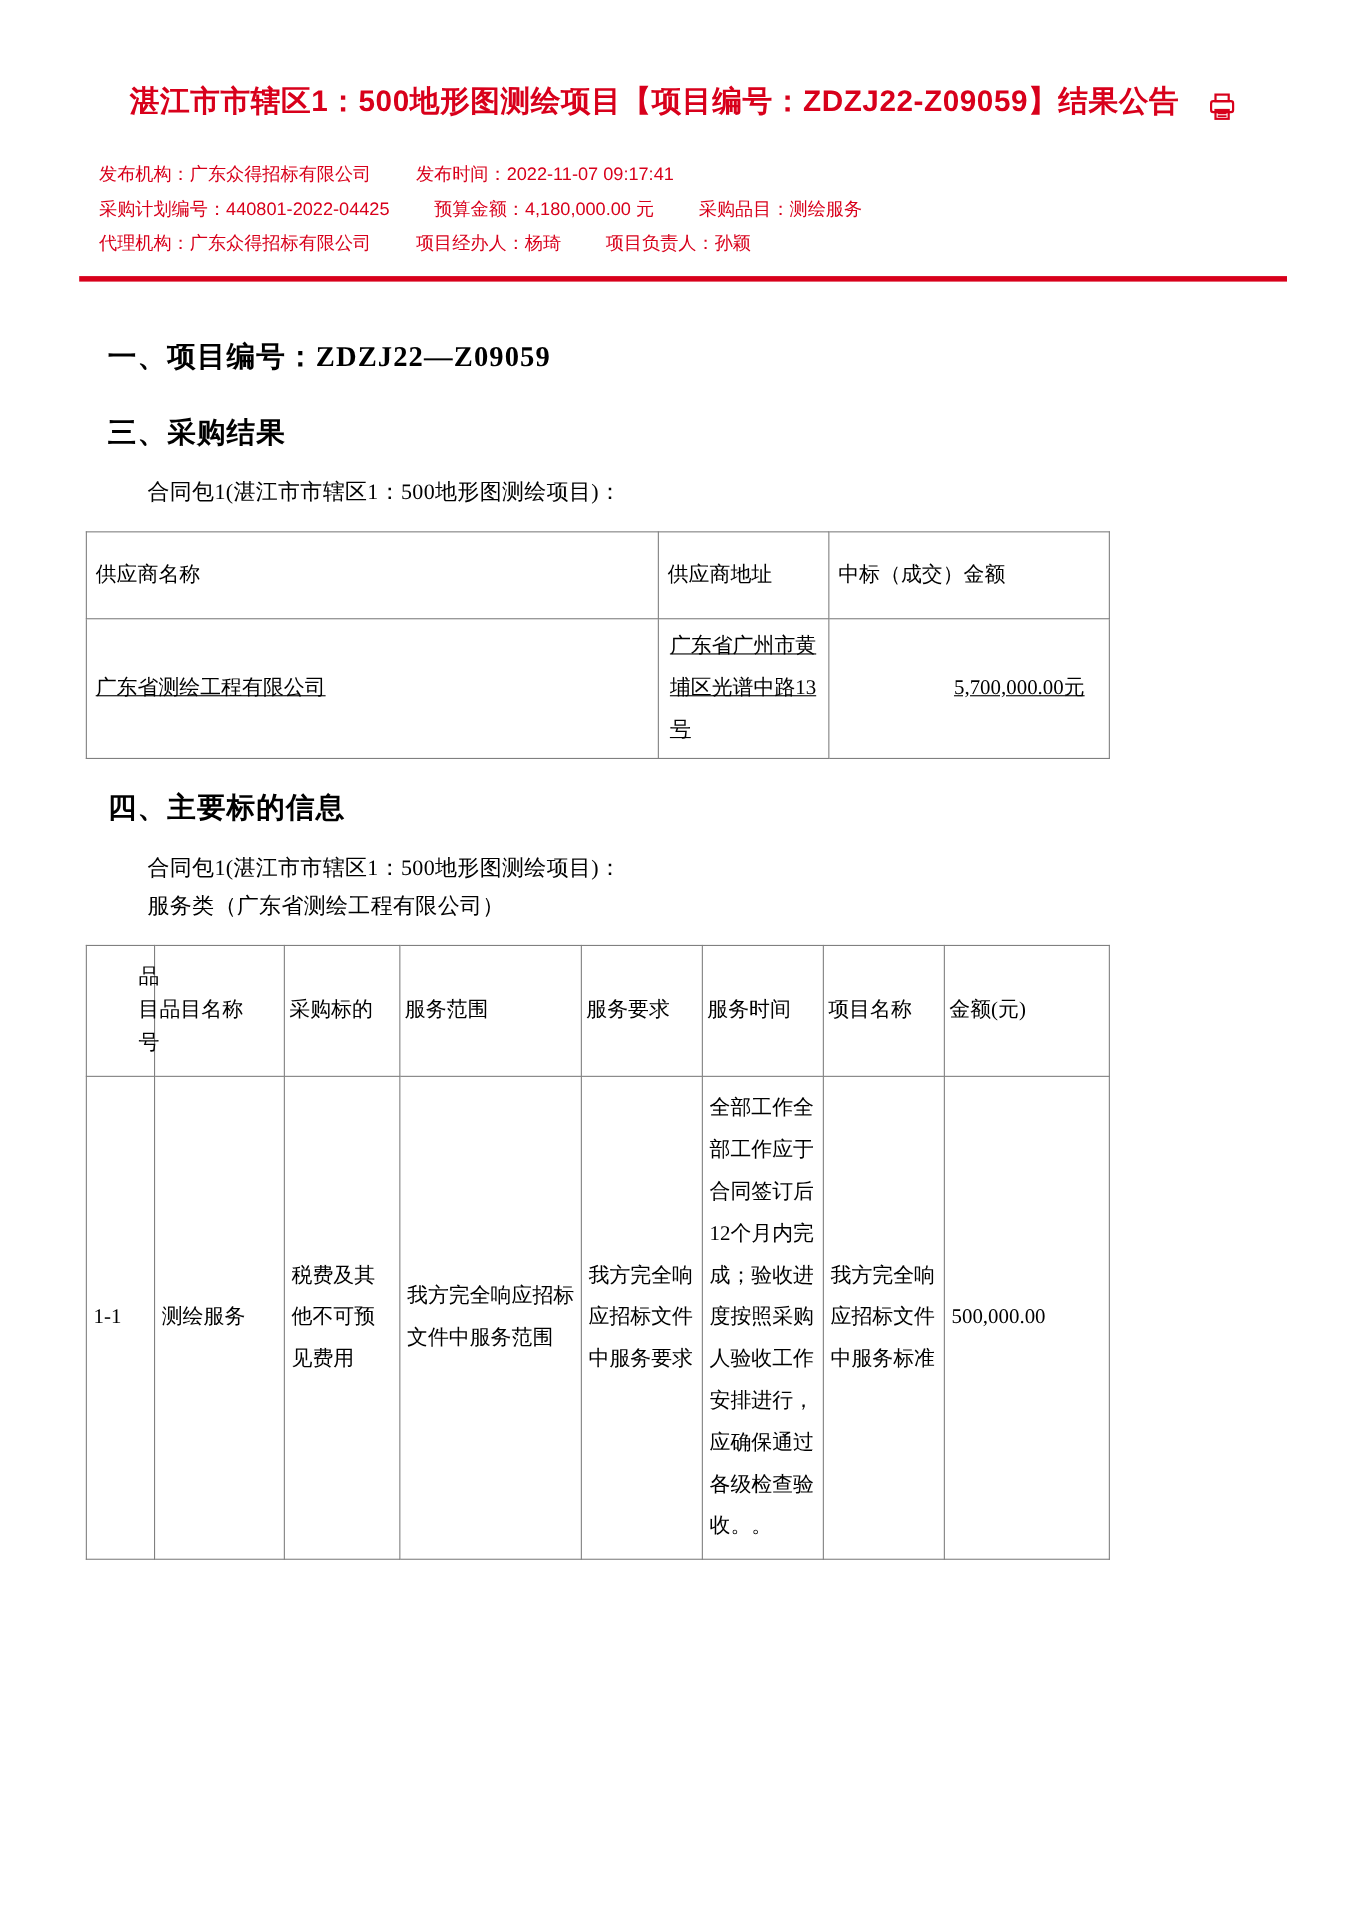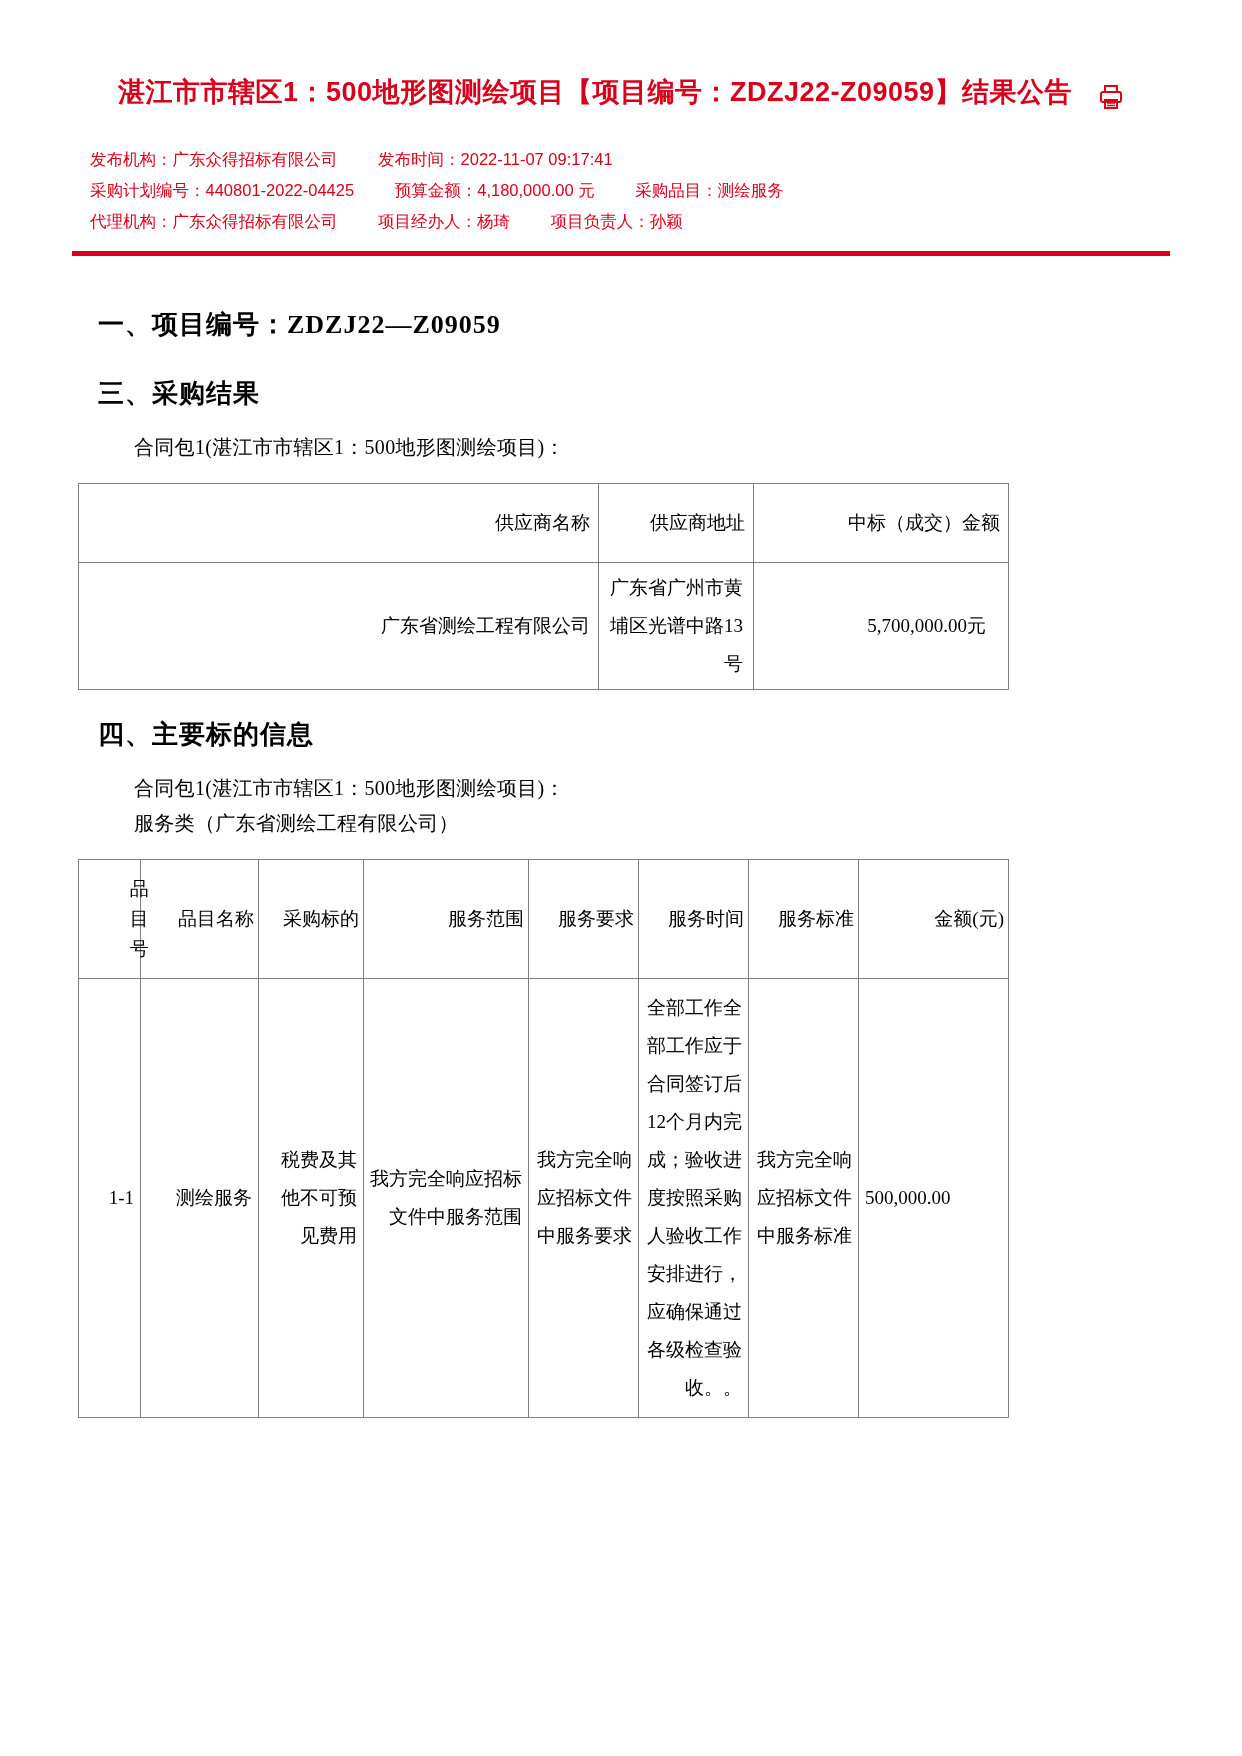--- a/index.html
+++ b/index.html
@@ -90,27 +90,27 @@
     margin: 16px 0 10px 6px;
     table-layout: fixed;
   }
   table.doc-table th,
   table.doc-table td {
     border: 1px solid #808080;
     font-weight: normal;
     font-size: 19px;
     padding: 10px 8px;
     vertical-align: middle;
-    text-align: right;
+    text-align: left;
     line-height: 32px;
   }
 
   
   #supplier-table th { height: 58px; }
-  #supplier-table td { height: 90px; }
+  #supplier-table td { height: 90px; text-decoration: underline; }
   #supplier-table .col-name   { width: 520px; }
   #supplier-table .col-addr   { width: 155px; }
   #supplier-table .col-amount { width: 255px; }
   #supplier-table td.amount-cell {
     text-align: right;
     padding-right: 22px;
   }
   #supplier-table td.addr-cell {
     line-height: 38px;
     padding: 6px 10px;
@@ -230,21 +230,21 @@
           <col class="c8">
       </colgroup>
       <thead>
         <tr>
           <th><span class="narrow-head">品目号</span></th>
           <th>品目名称</th>
           <th>采购标的</th>
           <th>服务范围</th>
           <th>服务要求</th>
           <th>服务时间</th>
-          <th>服务标准</th>
+          <th>项目名称</th>
           <th>金额(元)</th>
         </tr>
       </thead>
       <tbody>
         <tr>
           <td>1-1</td>
           <td>测绘服务</td>
           <td>税费及其他不可预见费用</td>
           <td>我方完全响应招标文件中服务范围</td>
           <td>我方完全响应招标文件中服务要求</td>

